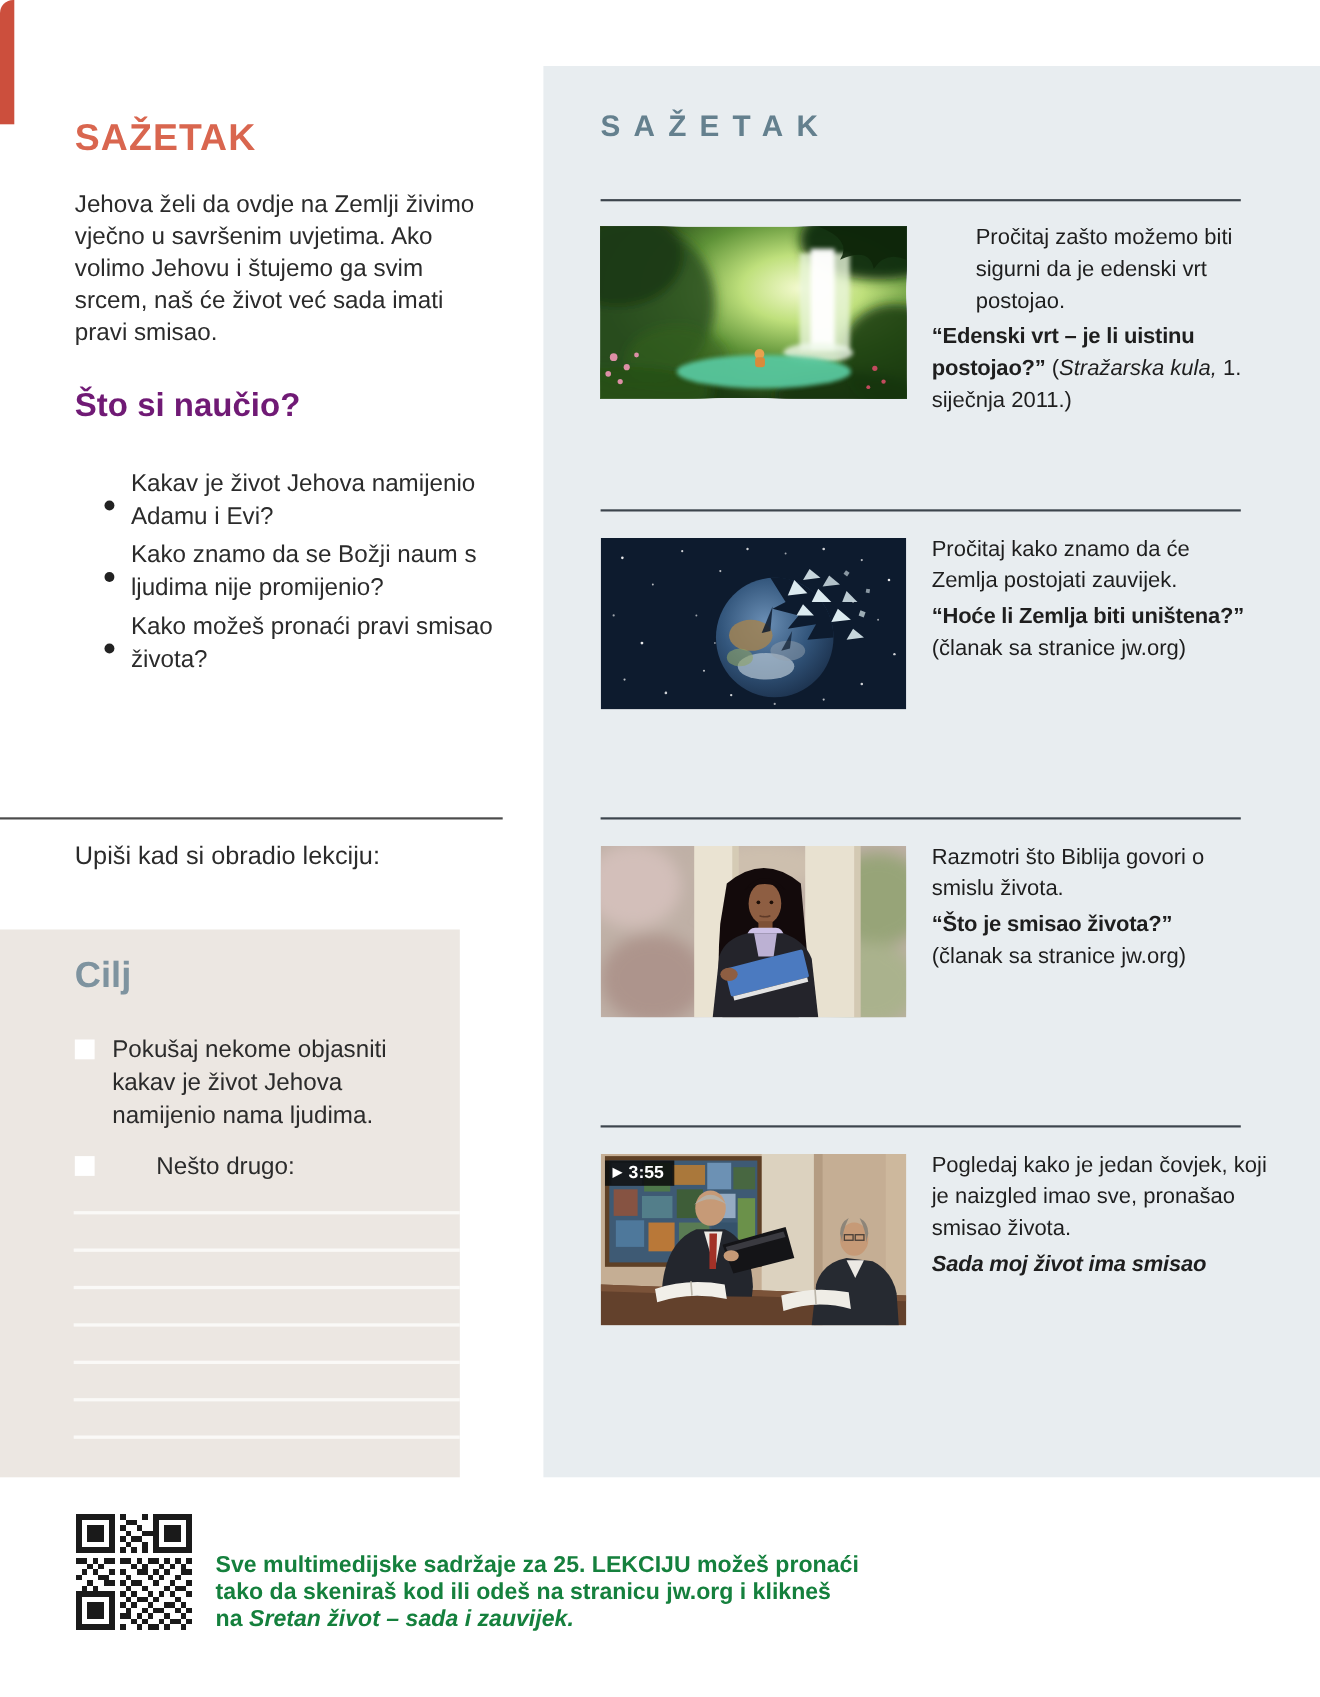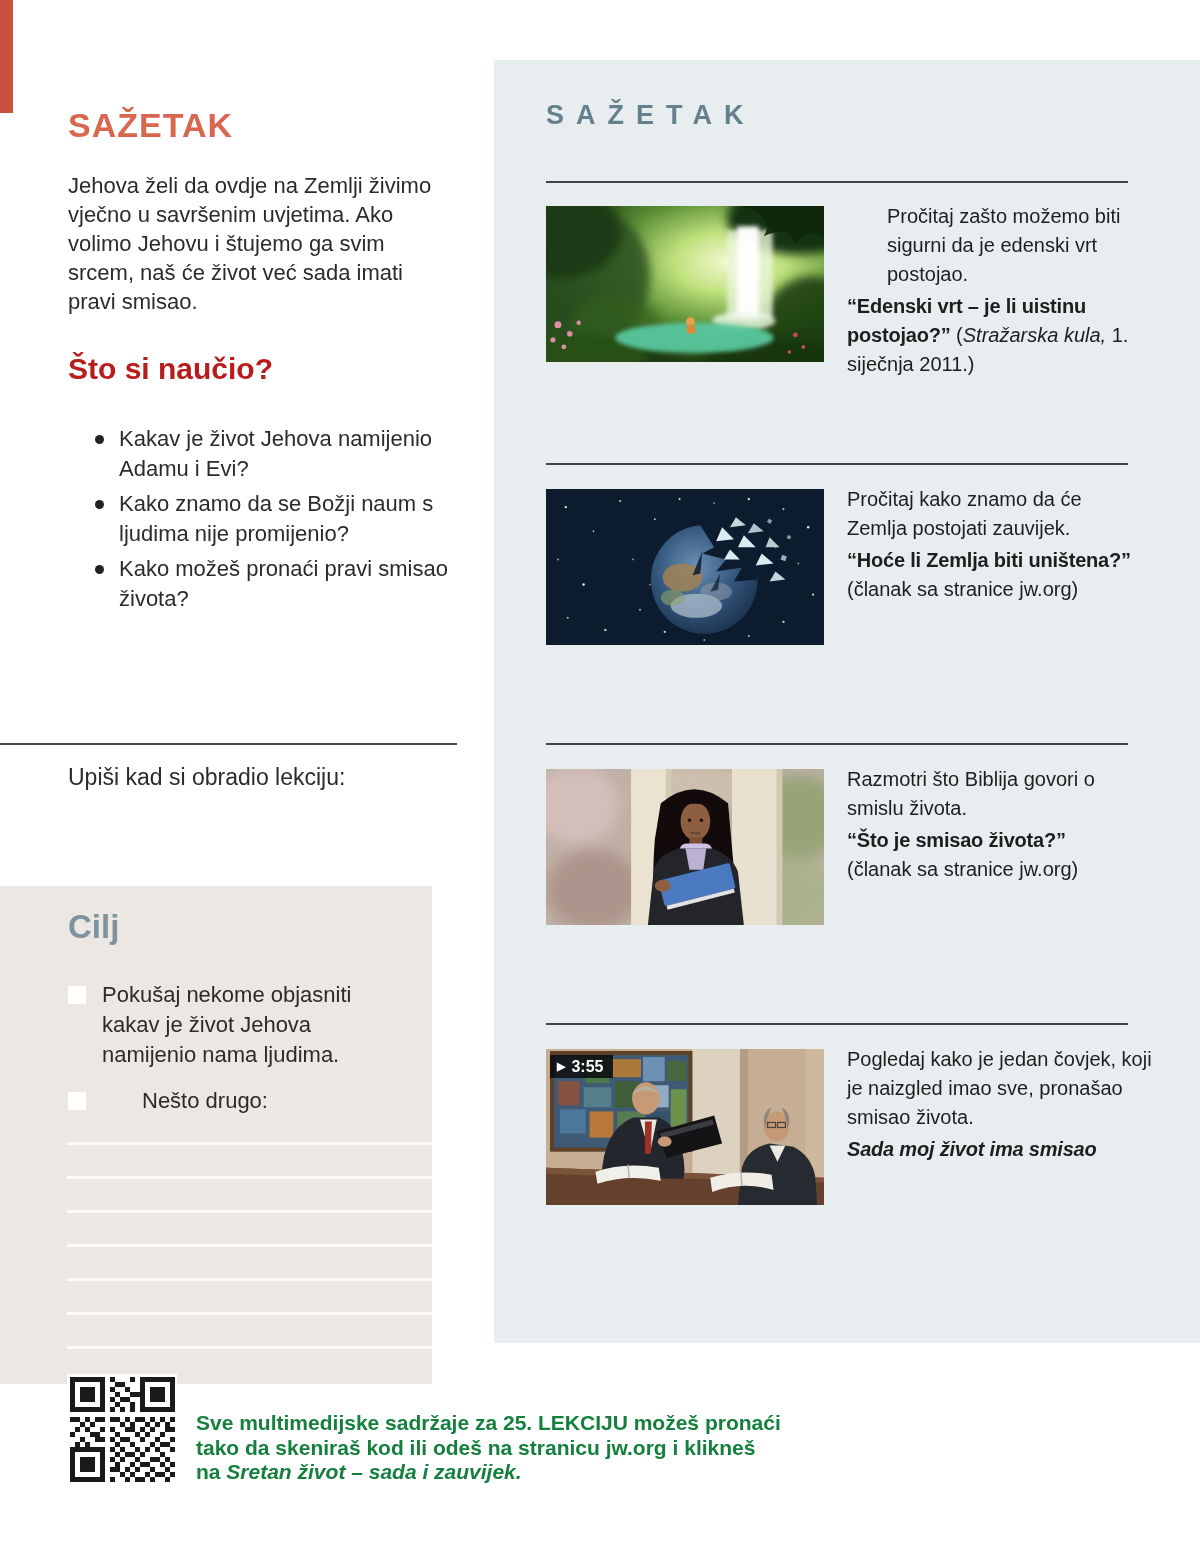--- a/index.html
+++ b/index.html
@@ -1,35 +1,35 @@
 <!DOCTYPE html>
 <html><head>
 <meta charset="utf-8">
 <style>
   html,body{margin:0;padding:0;background:#ffffff;}
   .page{position:relative;width:1200px;height:1543px;background:#ffffff;
-        font-family:"Liberation Sans",sans-serif;color:#2b2b2b;overflow:hidden;}
+        font-family:"Liberation Sans",sans-serif;color:#2b2b2b;overflow:hidden;border-radius:12px;}
   h1,h2,p{margin:0;}
 
   .red-tab{position:absolute;left:0;top:0;width:13px;height:113px;background:#cc4f3d;}
 
   
   .sum-title{position:absolute;left:68px;top:106px;font-size:34px;font-weight:bold;
              letter-spacing:1px;color:#d9664f;}
   .sum-body{position:absolute;left:68px;top:171px;width:382px;font-size:22px;line-height:29px;}
-  .learn-title{position:absolute;left:68px;top:352px;font-size:30px;font-weight:bold;color:#b91c1c;}
+  .learn-title{position:absolute;left:68px;top:352px;font-size:30px;font-weight:bold;color:#701a75;}
   .bullets{position:absolute;left:68px;top:424px;width:390px;}
-  .bullet-item{display:flex;margin-bottom:5px;}
+  .bullet-item{display:flex;margin-bottom:5px;align-items:center;}
   .bdot{width:9px;height:9px;border-radius:50%;background:#222;margin:11px 15px 0 27px;flex:none;}
   .btxt{font-size:22px;line-height:30px;width:336px;}
   .left-rule{position:absolute;left:0;top:743px;width:457px;height:2px;background:#4c4c4c;}
   .log-prompt{position:absolute;left:68px;top:764px;font-size:23px;}
 
   
-  .goal-box{position:absolute;left:0;top:886px;width:432px;height:498px;background:#ece7e2;}
+  .goal-box{position:absolute;left:0;top:845px;width:370px;height:498px;background:#ece7e2;padding-left:48px;}
   .goal-title{position:absolute;left:68px;top:22px;font-size:33px;font-weight:bold;color:#7e939f;}
   .goal-item{position:absolute;left:68px;display:flex;}
   .goal-item.g1{top:94px;}
   .goal-item.g2{top:200px;gap:40px;}
   .checkbox{width:18px;height:18px;background:#ffffff;margin:6px 16px 0 0;flex:none;}
   .goal-text{font-size:22px;line-height:30px;width:275px;}
   .write-line{position:absolute;left:67px;right:0;height:3px;background:#faf9f7;}
   .wl1{top:256px;}.wl2{top:290px;}.wl3{top:324px;}.wl4{top:358px;}
   .wl5{top:392px;}.wl6{top:426px;}.wl7{top:460px;}
 

